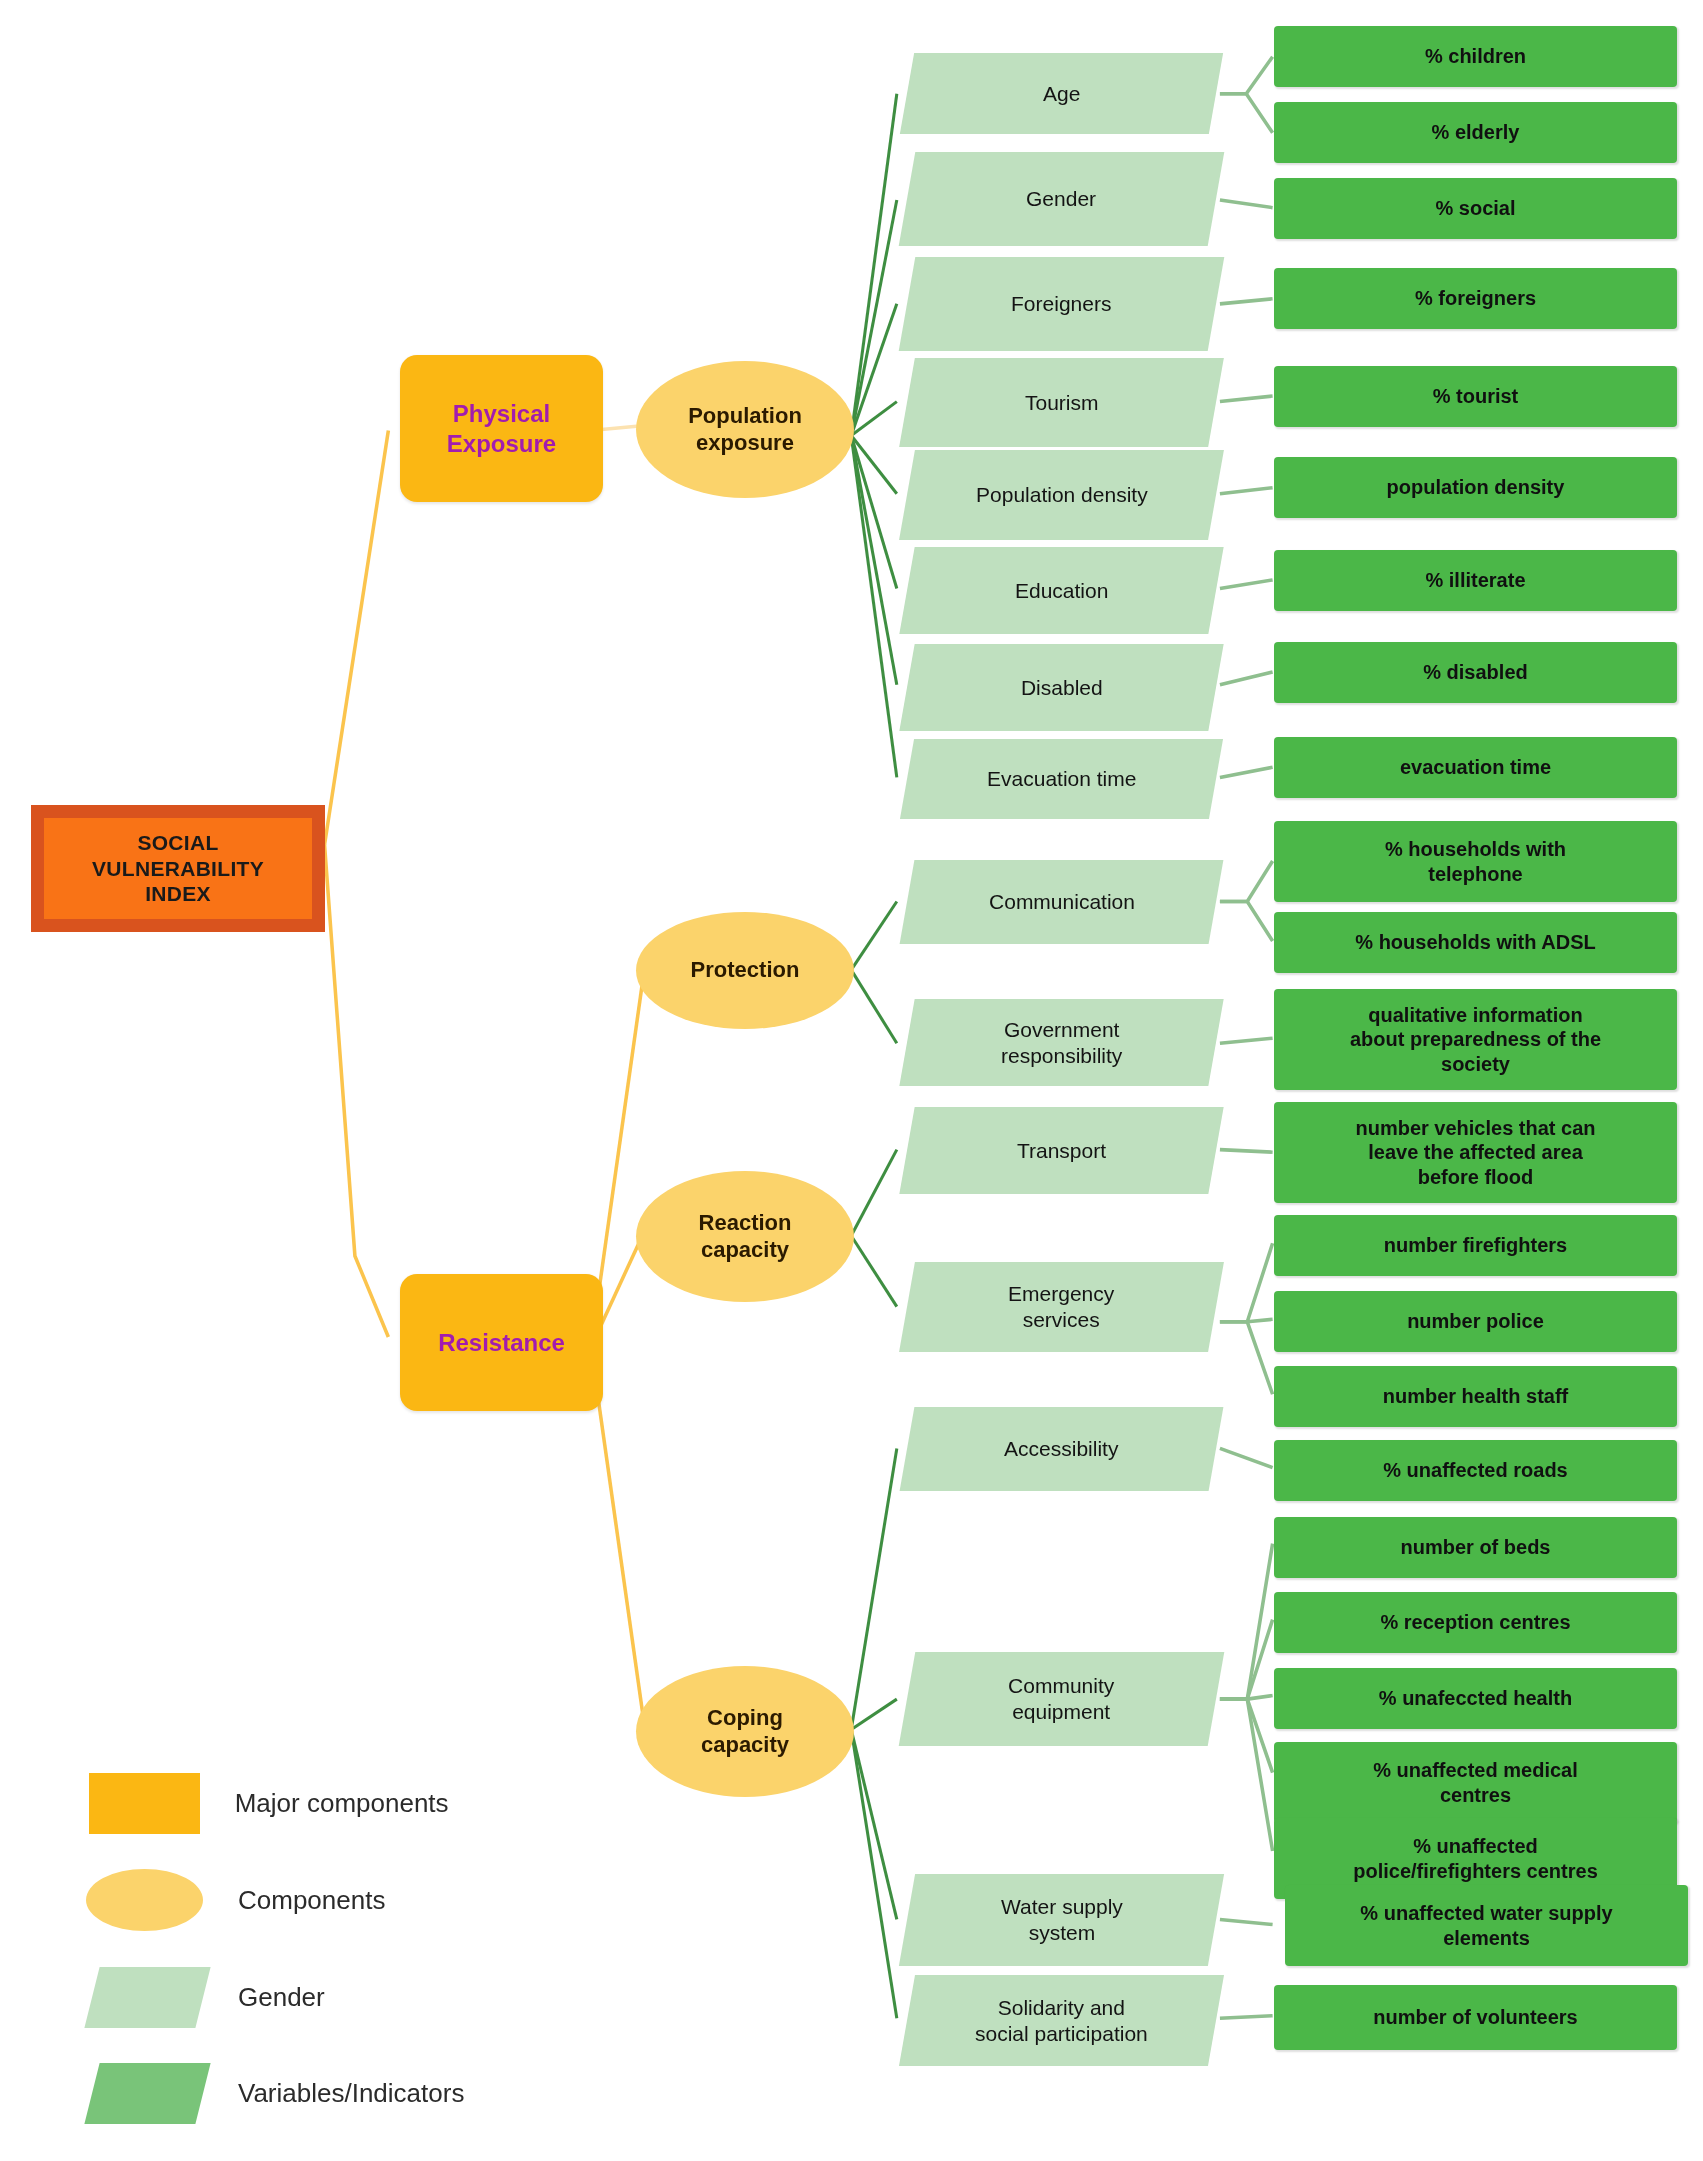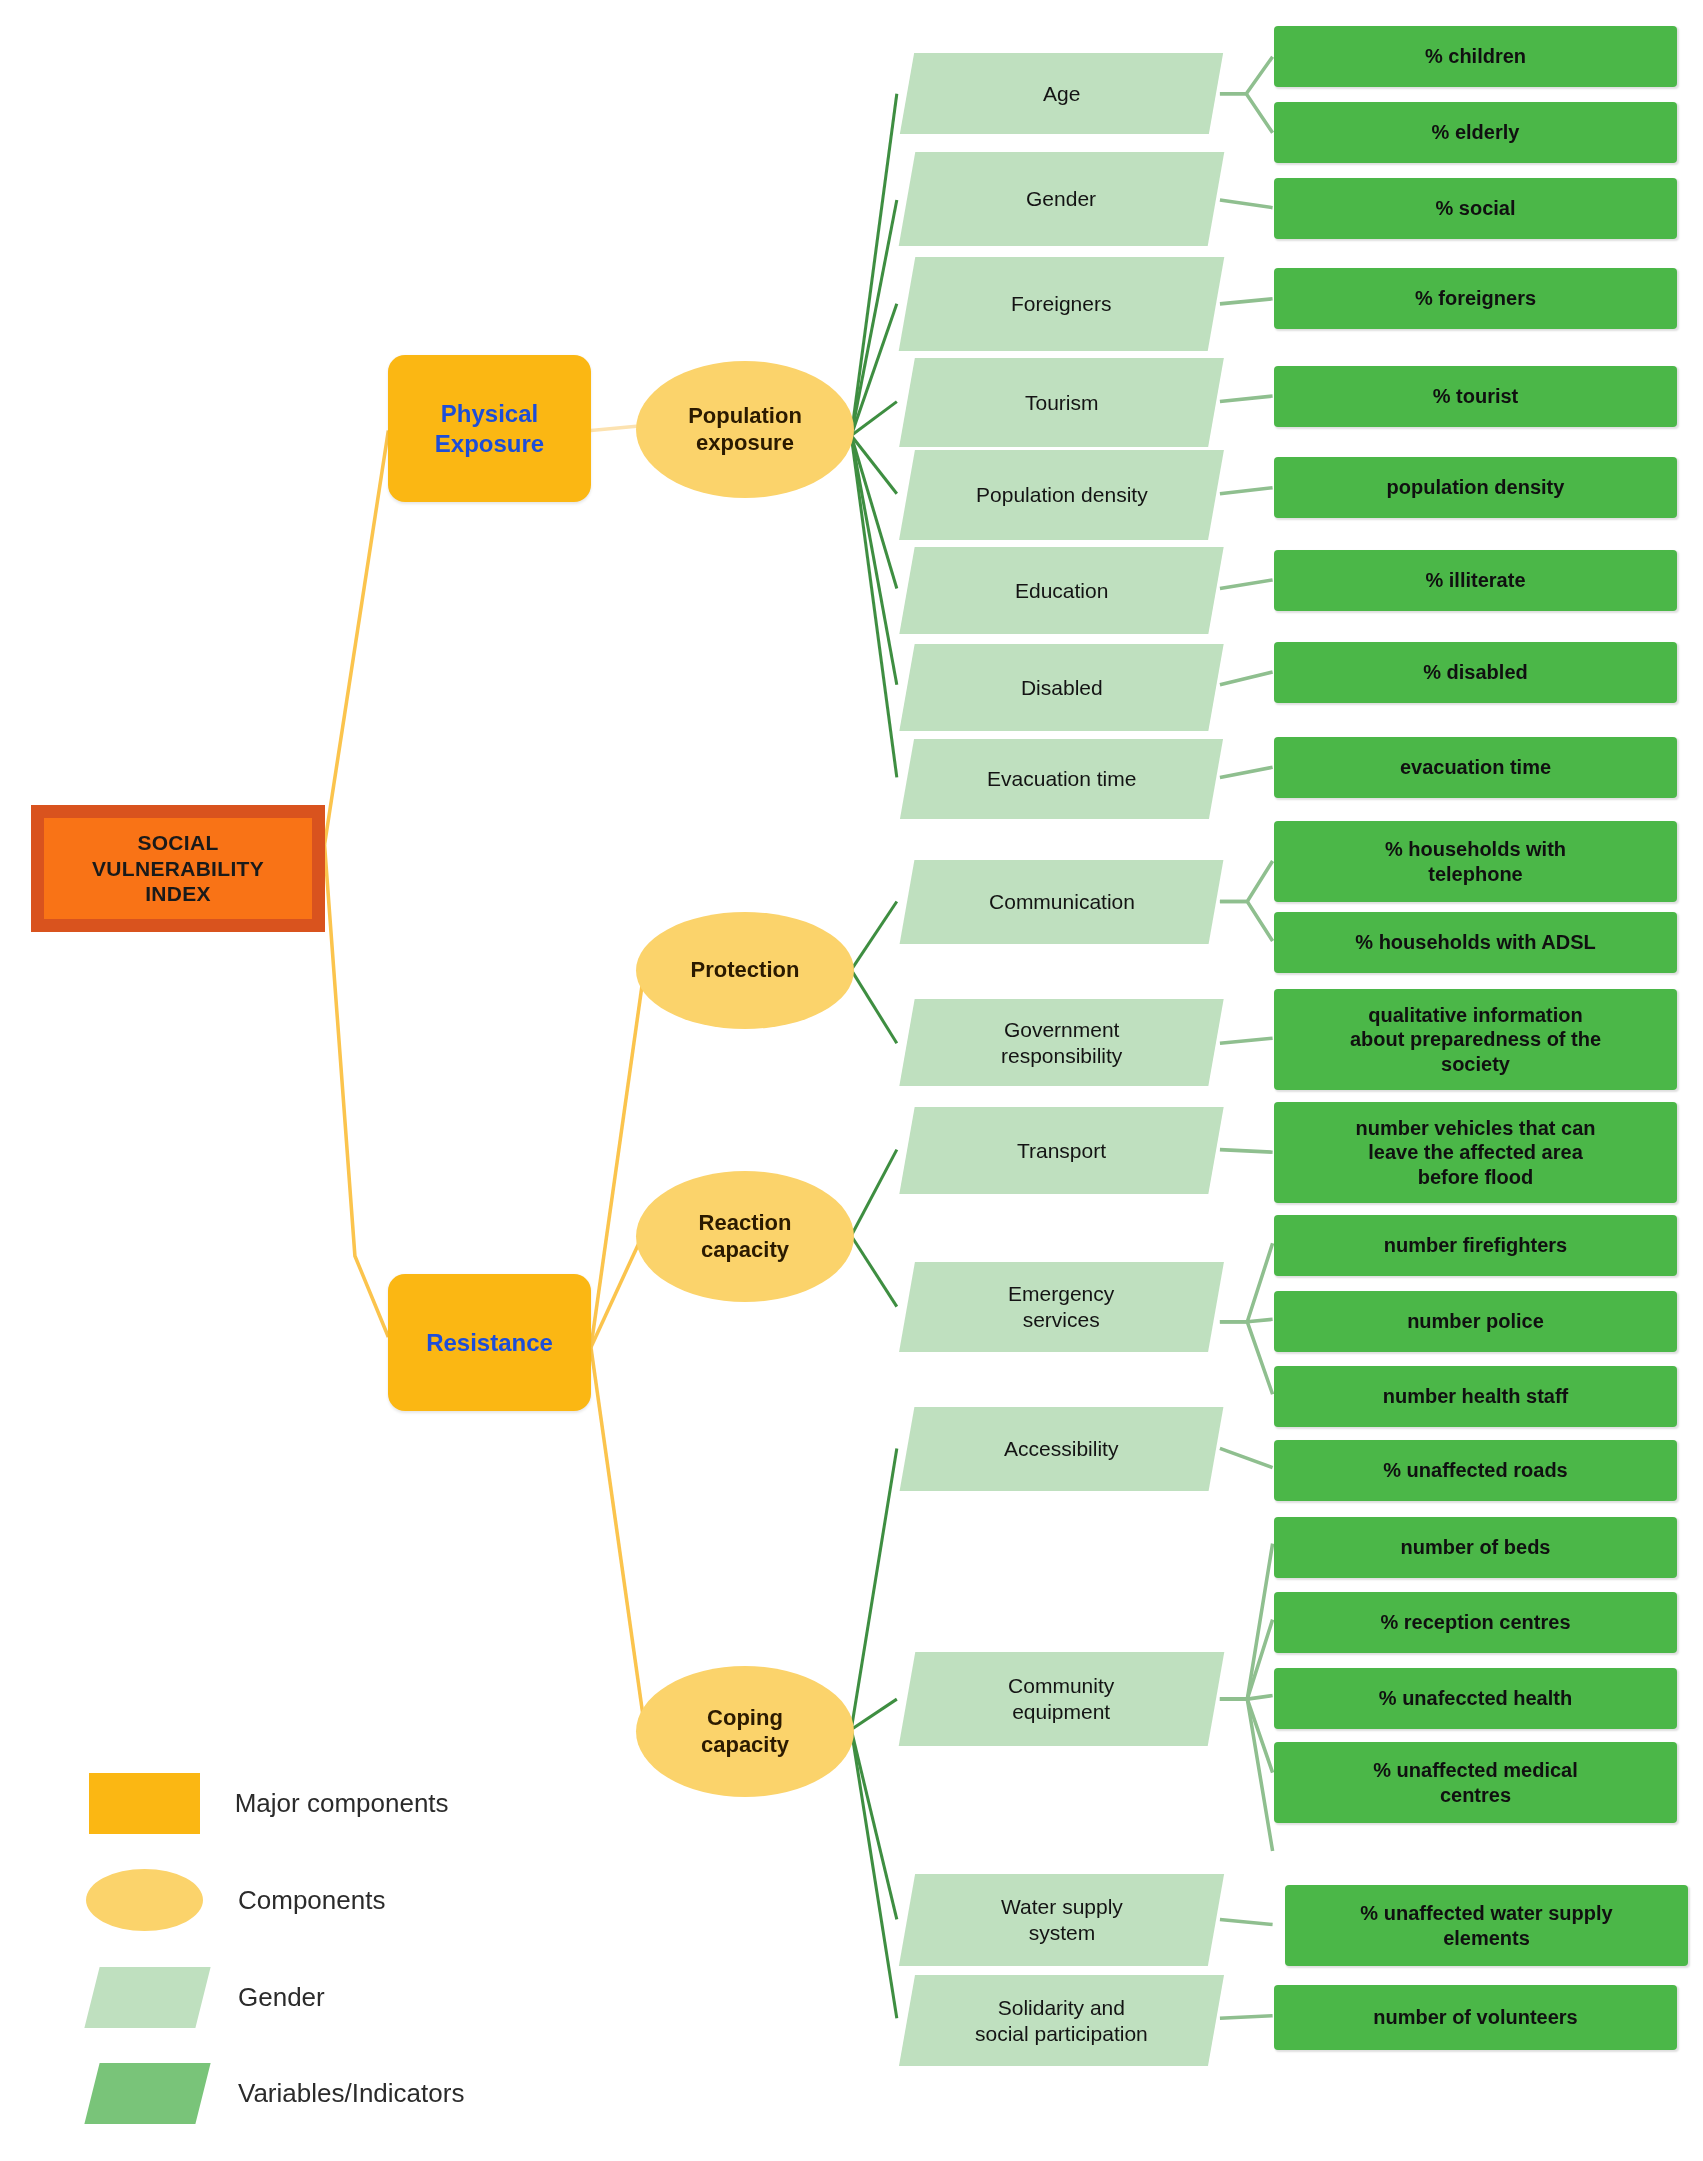--- a/index.html
+++ b/index.html
@@ -24,24 +24,25 @@
     font-weight:bold;
     color:#1a1a1a;
     font-size:21px;
     letter-spacing:0.3px;
   }
 
   
   .major{
     background:#FBB713;
     border-radius:17px;
-    color:#1d4ed8;
+    color:#a21caf;
     font-weight:bold;
     font-size:24px;
     box-shadow:0 1.5px 3px rgba(0,0,0,.10);
+    margin-left:12px;
   }
 
   
   .comp{
     background:#FBD36B;
     border-radius:50%;
     color:#2b1a00;
     font-weight:bold;
     font-size:22px;
   }
@@ -319,20 +320,23 @@
     </div>
 
   <div class="node var" style="left:1274px;top:1668px;width:403px;height:61px;">
     <span>% unafeccted health</span>
     </div>
 
   <div class="node var" style="left:1274px;top:1742px;width:403px;height:81px;">
     <span>% unaffected medical<br>centres</span>
     </div>
 
+  <div class="node var" style="left:1274px;top:1818px;width:403px;height:81px;">
+    <span>% unaffected<br>police/firefighters centres</span>
+    </div>
 
   <div class="node var" style="left:1274px;top:1885px;width:403px;height:81px;margin-left:11px;">
     <span>% unaffected water supply<br>elements</span>
     </div>
 
   <div class="node var" style="left:1274px;top:1985px;width:403px;height:65px;">
     <span>number of volunteers</span>
     </div>
 
   <div class="legend">

